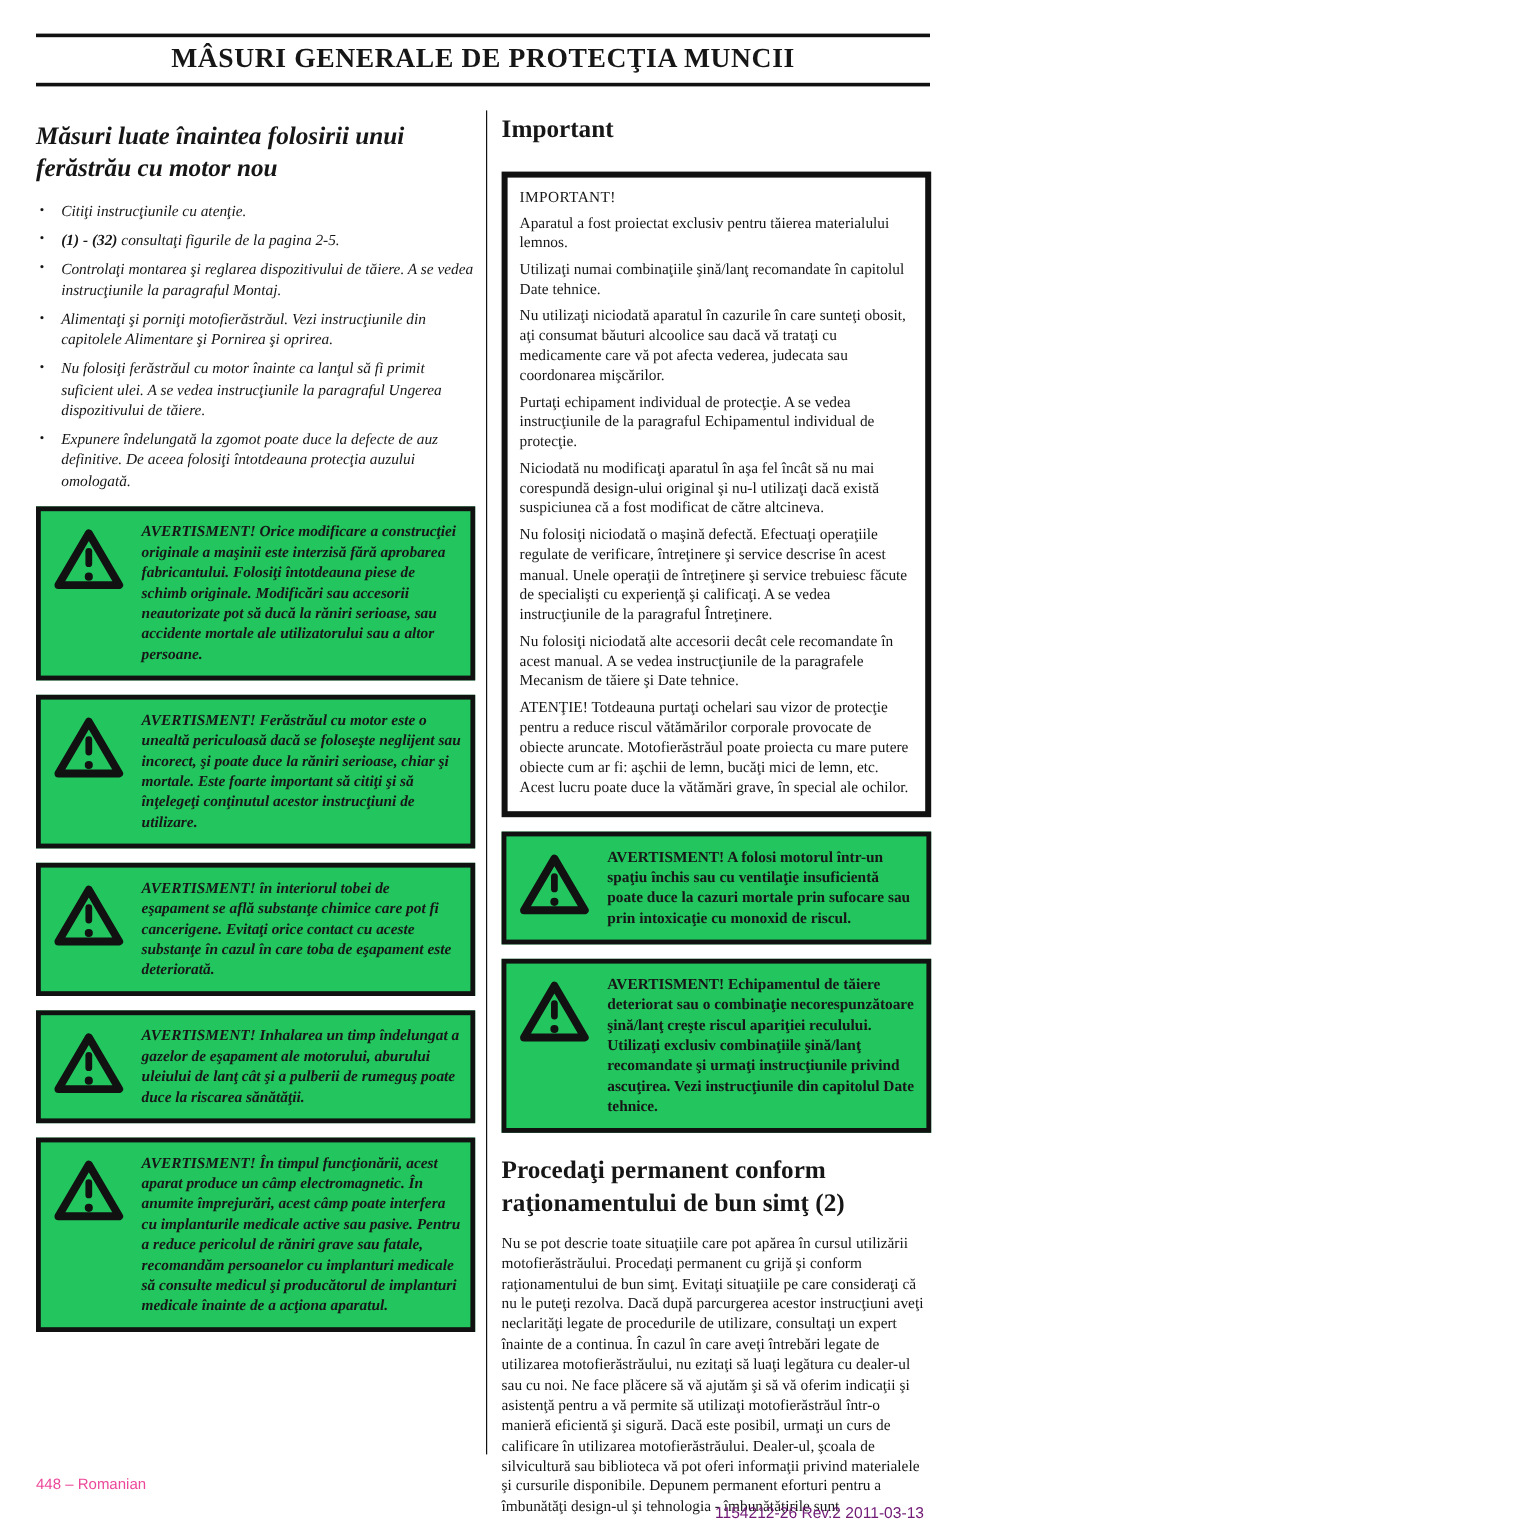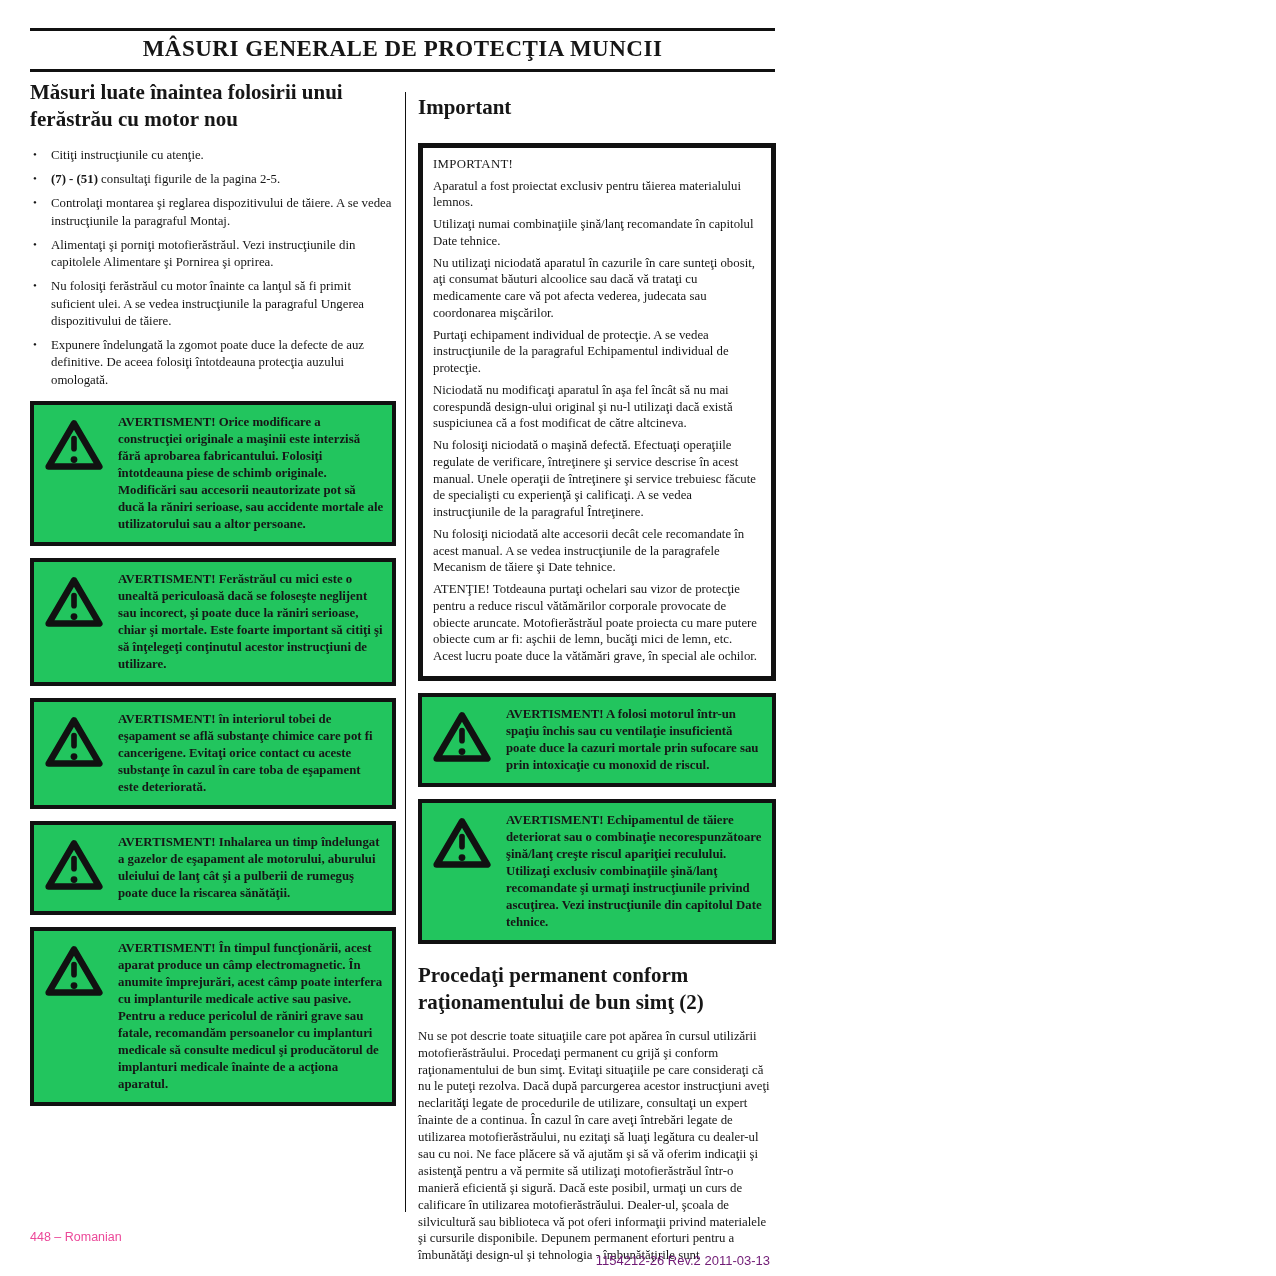--- a/index.html
+++ b/index.html
@@ -6,21 +6,21 @@
   .page{position:relative;width:1276px;height:1276px;background:#ffffff;
         font-family:"Liberation Serif", serif;color:#161616;overflow:hidden;border-radius:24px;}
 
   
   .title-band{position:absolute;left:30px;top:28px;width:745px;
     border-top:3px solid #111;border-bottom:3px solid #111;
     text-align:center;padding:5px 0 7px;}
   .title-band h1{margin:0;font-size:23px;font-weight:bold;letter-spacing:.5px;}
 
   
-  .col-left{position:absolute;left:30px;top:73px;width:366px;}
+  .col-left{position:absolute;left:30px;top:94px;width:366px;font-style:italic;}
   .col-right{position:absolute;left:418px;top:88px;width:358px;}
   .col-divider{position:absolute;left:405px;top:92px;width:1px;height:1120px;background:#111;}
 
   h2{margin:6px 0 12px;font-size:21px;line-height:1.28;font-weight:bold;}
 
   
   ul.bullets{list-style:none;margin:14px 0 0;padding:0;font-size:12.8px;line-height:1.35;}
   ul.bullets li{position:relative;padding-left:21px;margin-bottom:7px;}
   ul.bullets li .dot{position:absolute;left:3px;top:0;font-size:11px;}
   ul.bullets .b{font-weight:bold;}
@@ -53,21 +53,21 @@
     <h1>MÂSURI GENERALE DE PROTECŢIA MUNCII</h1>
   </div>
 
   <div class="col-divider"></div>
 
   <div class="col-left">
     <h2>Măsuri luate înaintea folosirii unui ferăstrău cu motor nou</h2>
 
     <ul class="bullets">
       <li><span class="dot">•</span><span class="b"></span><span>Citiţi instrucţiunile cu atenţie.</span></li>
-      <li><span class="dot">•</span><span class="b">(7) - (51)</span><span> consultaţi figurile de la pagina 2-5.</span></li>
+      <li><span class="dot">•</span><span class="b">(1) - (32)</span><span> consultaţi figurile de la pagina 2-5.</span></li>
       <li><span class="dot">•</span><span class="b"></span><span>Controlaţi montarea şi reglarea dispozitivului de tăiere. A se vedea instrucţiunile la paragraful Montaj.</span></li>
       <li><span class="dot">•</span><span class="b"></span><span>Alimentaţi şi porniţi motofierăstrăul. Vezi instrucţiunile din capitolele Alimentare şi Pornirea şi oprirea.</span></li>
       <li><span class="dot">•</span><span class="b"></span><span>Nu folosiţi ferăstrăul cu motor înainte ca lanţul să fi primit suficient ulei. A se vedea instrucţiunile la paragraful Ungerea dispozitivului de tăiere.</span></li>
       <li><span class="dot">•</span><span class="b"></span><span>Expunere îndelungată la zgomot poate duce la defecte de auz definitive. De aceea folosiţi întotdeauna protecţia auzului omologată.</span></li>
     </ul>
 
     <div class="warn-box">
       <svg class="tri" width="60" height="54" viewBox="0 0 64 56">
           <path d="M32 5 L59 51 L5 51 Z" fill="none" stroke="#111" stroke-width="7" stroke-linejoin="round"></path>
           <rect x="29" y="18" width="6" height="17" rx="3" fill="#111"></rect>
@@ -75,21 +75,21 @@
         </svg>
       <div class="warn-text"><span>AVERTISMENT!</span><span> Orice modificare a construcţiei originale a maşinii este interzisă fără aprobarea fabricantului. Folosiţi întotdeauna piese de schimb originale. Modificări sau accesorii neautorizate pot să ducă la răniri serioase, sau accidente mortale ale utilizatorului sau a altor persoane.</span></div>
     </div>
 
     <div class="warn-box">
       <svg class="tri" width="60" height="54" viewBox="0 0 64 56">
           <path d="M32 5 L59 51 L5 51 Z" fill="none" stroke="#111" stroke-width="7" stroke-linejoin="round"></path>
           <rect x="29" y="18" width="6" height="17" rx="3" fill="#111"></rect>
           <circle cx="32" cy="43.5" r="3.6" fill="#111"></circle>
         </svg>
-      <div class="warn-text"><span>AVERTISMENT!</span><span> Ferăstrăul cu mici este o unealtă periculoasă dacă se foloseşte neglijent sau incorect, şi poate duce la  răniri serioase, chiar şi mortale. Este foarte important să citiţi şi să înţelegeţi conţinutul acestor instrucţiuni de utilizare.</span></div>
+      <div class="warn-text"><span>AVERTISMENT!</span><span> Ferăstrăul cu motor este o unealtă periculoasă dacă se foloseşte neglijent sau incorect, şi poate duce la  răniri serioase, chiar şi mortale. Este foarte important să citiţi şi să înţelegeţi conţinutul acestor instrucţiuni de utilizare.</span></div>
     </div>
 
     <div class="warn-box">
       <svg class="tri" width="60" height="54" viewBox="0 0 64 56">
           <path d="M32 5 L59 51 L5 51 Z" fill="none" stroke="#111" stroke-width="7" stroke-linejoin="round"></path>
           <rect x="29" y="18" width="6" height="17" rx="3" fill="#111"></rect>
           <circle cx="32" cy="43.5" r="3.6" fill="#111"></circle>
         </svg>
       <div class="warn-text"><span>AVERTISMENT!</span><span> în interiorul tobei de eşapament se află substanţe chimice care pot fi cancerigene. Evitaţi orice contact cu aceste substanţe în cazul în care toba de eşapament este deteriorată.</span></div>
     </div>

